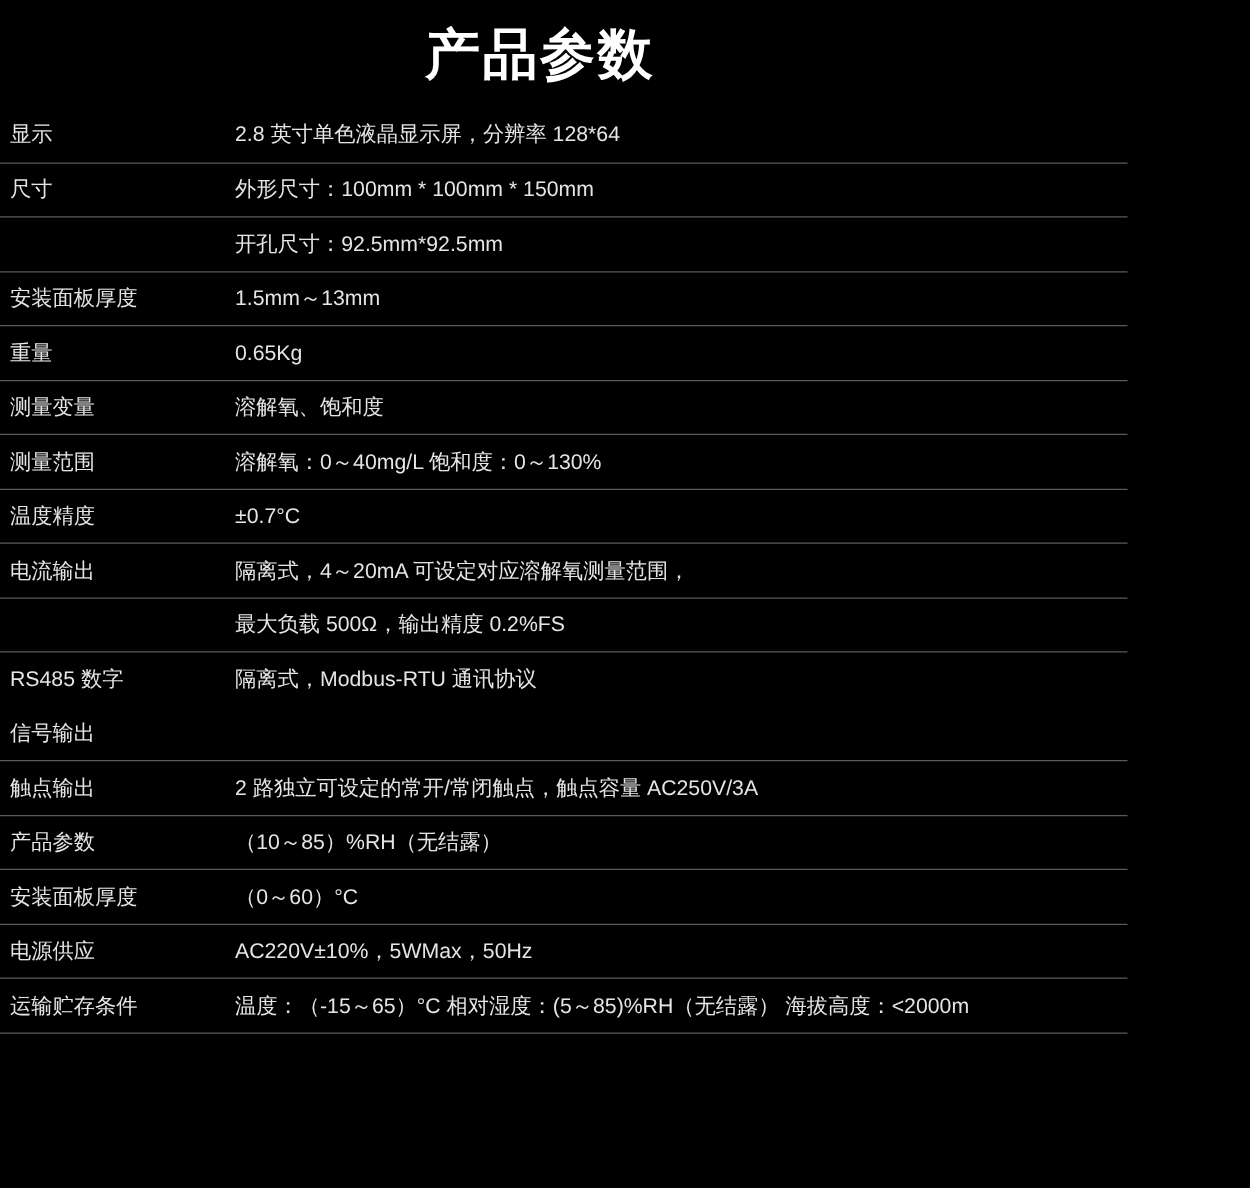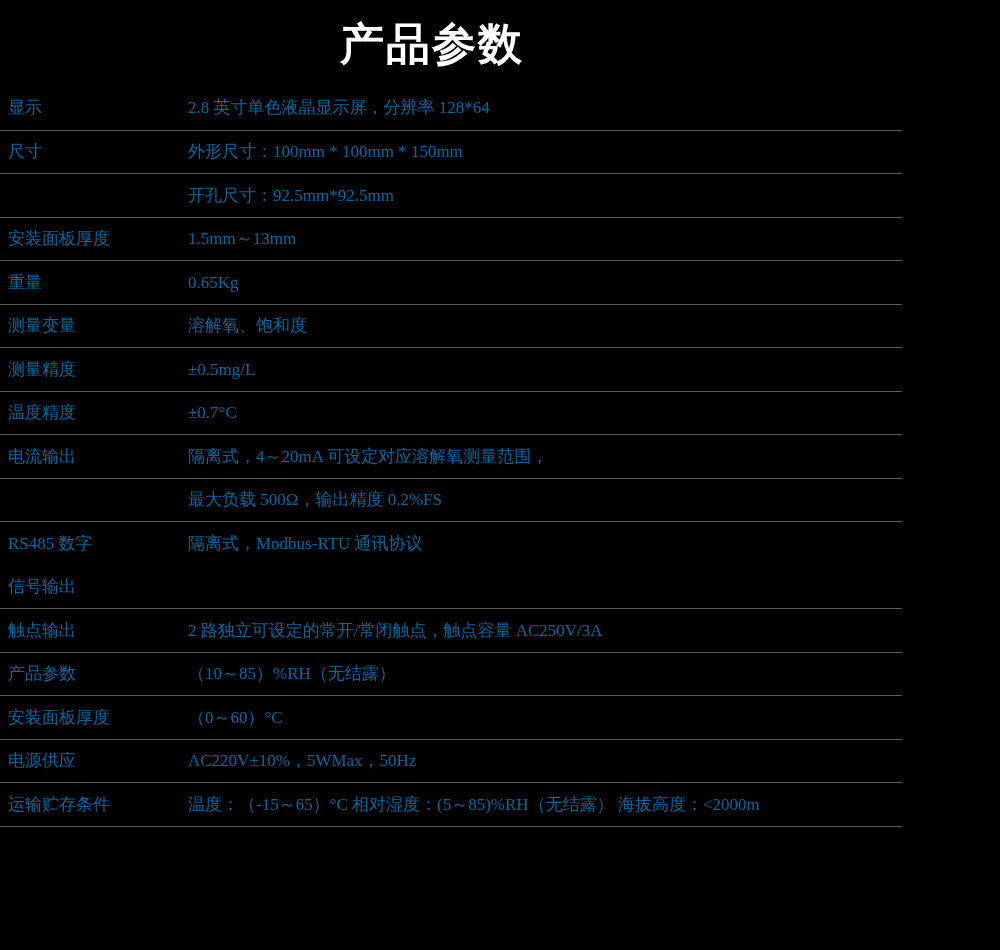--- a/index.html
+++ b/index.html
@@ -36,26 +36,25 @@
     margin: 0 auto;
     border-collapse: collapse;
     table-layout: fixed;
   }
   .spec-table tr {
     height: 43.5px;
   }
   .spec-table td {
     border-bottom: 1px solid #5a5a5a;
     font-size: 17px;
-    color: #0369a1;
+    color: #e5e5e5;
     vertical-align: middle;
     padding: 0;
     line-height: 1.4;
     white-space: nowrap;
-    font-family: Liberation Serif, serif;
   }
   .spec-table td.label {
     width: 168px;
     padding-left: 8px;
     padding-right: 4px;
   }
   .spec-table td.value {
     padding-left: 8px;
   }
   .spec-table tr.no-border td {
@@ -91,22 +90,22 @@
         </tr>
         <tr>
           <td class="label">重量</td>
           <td class="value">0.65Kg</td>
         </tr>
         <tr>
           <td class="label">测量变量</td>
           <td class="value">溶解氧、饱和度</td>
         </tr>
         <tr>
-          <td class="label">测量精度</td>
-          <td class="value">±0.5mg/L</td>
+          <td class="label">测量范围</td>
+          <td class="value">溶解氧：0～40mg/L 饱和度：0～130%</td>
         </tr>
         <tr>
           <td class="label">温度精度</td>
           <td class="value">±0.7°C</td>
         </tr>
         <tr>
           <td class="label">电流输出</td>
           <td class="value">隔离式，4～20mA 可设定对应溶解氧测量范围，</td>
         </tr>
         <tr>

